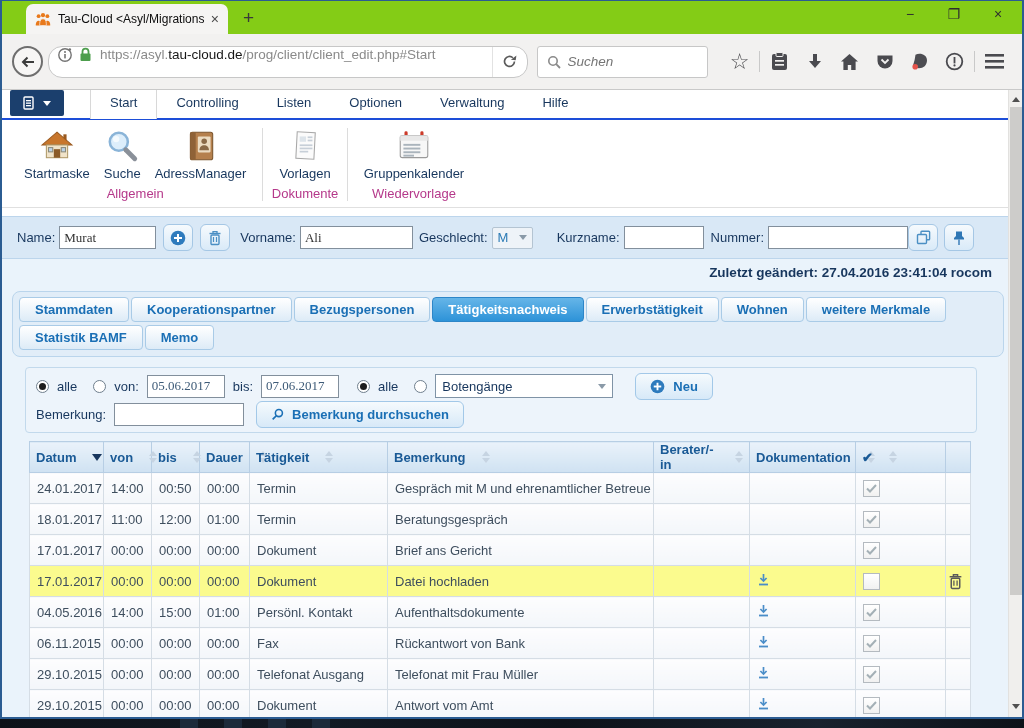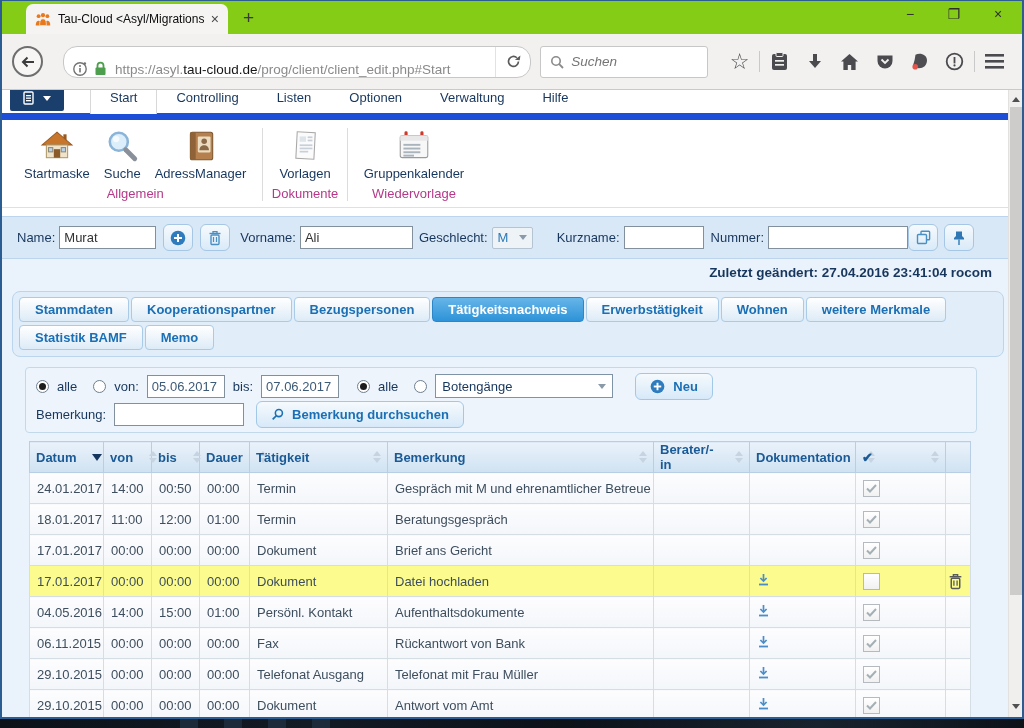--- a/index.html
+++ b/index.html
@@ -10,49 +10,49 @@
 .titlebar{height:33px;background:#84cc16;position:relative;display:flex;align-items:flex-end;flex:none}
 .browser-tab{width:202px;height:30px;background:#f5f4f3;border-radius:7px 7px 0 0;margin-left:24px;display:flex;align-items:center;padding:0 9px;gap:7px;font-size:12px;color:#0c0c0d}
 .tab-title{flex:1;white-space:nowrap;overflow:hidden}
 .tab-close{color:#4a4a4a;font-size:14px;line-height:14px}
 .newtab-btn{font-size:19px;color:#3a3a3a;padding:0 15px;margin-bottom:5px}
 .win-controls{position:absolute;right:2px;top:0;display:flex}
 .win-btn{width:44px;height:27px;text-align:center;line-height:26px;color:#2f2f2f;font-size:14px}
 
 .navbar{height:56px;background:#f2f1f0;border-bottom:1px solid #c9c9c9;display:flex;align-items:center;padding:0 10px;flex:none}
 .back-btn{width:31px;height:31px;border:2px solid #6e6e6e;border-radius:50%;background:#f7f6f5;display:flex;align-items:center;justify-content:center;flex:none}
-.urlbar{width:494px;height:32px;margin-left:20px;background:#fff;border:1px solid #c7c7c7;border-radius:14px;display:flex;align-items:flex-end;overflow:hidden}
+.urlbar{width:494px;height:32px;margin-left:5px;background:#fff;border:1px solid #c7c7c7;border-radius:14px;display:flex;align-items:flex-start;overflow:hidden}
 .identity{display:flex;align-items:center;gap:6px;padding:0 8px;flex:none}
 .url-text{flex:1;font-size:13.5px;color:#8a8a8a;white-space:nowrap;overflow:hidden}
 .url-text .dom{color:#151515}
 .reload-seg{width:35px;align-self:stretch;border-left:1px solid #e2e2e2;display:flex;align-items:center;justify-content:center;flex:none}
 .searchbox{width:176px;height:32px;margin-left:9px;background:#fff;border:1px solid #c7c7c7;border-radius:3px;display:flex;align-items:center;gap:7px;padding:0 9px}
 .searchbox input{border:none;outline:none;width:120px;font-size:13.5px;font-style:italic;color:#777;font-family:"Liberation Sans",sans-serif;background:transparent}
 .nav-icons{display:flex;align-items:center;margin-left:14px;gap:0}
 .nav-ic{width:35px;height:32px;display:flex;align-items:center;justify-content:center}
 .v-sep{width:1px;height:21px;background:#c9c9c9;margin:0 2px}
 .star{font-size:22px;color:#4f4f52;line-height:20px}
 
 .app{flex:1;position:relative;background:#fff;padding-right:14px;display:flex;flex-direction:column;overflow:hidden}
-.menubar{height:30px;background:#fff;border-bottom:7px solid #1d4ed8;display:flex;align-items:flex-end;flex:none}
+.menubar{height:30px;background:#fff;border-bottom:2px solid #1d4ed8;display:flex;align-items:flex-end;flex:none}
 .app-menu-btn{width:54px;height:26px;background:#1b3f6d;border-radius:2px;margin:0 26px 2px 8px;display:flex;align-items:center;justify-content:center;gap:6px}
 .caret-down{width:0;height:0;border:4px solid transparent;border-top:5px solid #fff;margin-top:4px}
 .menu-item{font-size:13px;color:#17365d;padding:7px 19px 8px;cursor:default}
 .menu-item.active{background:#fff;border:1px solid #d8d8d8;border-bottom:none;border-radius:3px 3px 0 0;margin-bottom:-1px;padding-bottom:9px}
 
 .ribbon{height:88px;background:#fff;border-bottom:1px solid #e0e0e0;display:flex;padding:5px 0 0 6px;flex:none}
 .ribbon-group{display:flex;flex-direction:column}
 .rg-items{display:flex;align-items:flex-start;gap:6px;padding:2px 12px 0;flex:1}
 .ribbon-item{display:flex;flex-direction:column;align-items:center;gap:3px;font-size:13px;color:#17365d;padding:2px 4px}
 .rg-label{text-align:center;color:#b5388a;font-size:13px;padding:3px 0 6px}
 .rg-divider{width:1px;background:#dcdcdc;margin:3px 0 6px}
 
 .namebar{height:43px;background:#d9e8f6;border-top:1px solid #bcd5ec;border-bottom:1px solid #bcd5ec;margin-top:8px;display:flex;align-items:center;padding:0 0 0 15px;flex:none}
 .flabel{font-size:13px;font-weight:normal;color:#17365d;white-space:nowrap}
-.tinput{height:23px;border:1px solid #828f9c;background:#fff;font-size:13px;color:#333;padding:0 4px;font-family:Liberation Sans, sans-serif}
+.tinput{height:23px;border:1px solid #828f9c;background:#fff;font-size:13px;color:#333;padding:0 4px;font-family:Liberation Serif, serif}
 .sq-btn{width:30px;height:27px;border:1px solid #a5c7e5;border-radius:6px;background:linear-gradient(#f6fafd,#d9eaf8);display:flex;align-items:center;justify-content:center;flex:none}
 .mini-select{width:43px;height:22px;border:1px solid #b4c4d2;background:#eef3f8;border-radius:2px;display:flex;align-items:center;justify-content:space-between;padding:0 5px;font-size:13px;color:#2a7ab5}
 .chev{width:0;height:0;border:4px solid transparent;border-top:5px solid #8a9aa8;margin-top:4px}
 .lastmod{height:26px;background:#eaf3fb;display:flex;align-items:center;justify-content:flex-end;padding-right:16px;font-size:13.5px;font-weight:bold;color:#17365d;flex:none}
 
 .content{flex:1;background:#eaf3fb;padding-top:6px;overflow:hidden}
 .tabpanel{margin:0 4px 0 10px;border:1px solid #bad5ec;border-radius:8px;background:#e1edf8;padding:5px 6px 6px}
 .tabrow{display:flex;gap:2px}
 .tabrow+.tabrow{margin-top:3px}
 .tab{font-size:13px;font-weight:bold;color:#1a6fb5;background:linear-gradient(#ffffff,#ddebf7);border:1px solid #a9cbe7;border-radius:4px;padding:4px 15px;white-space:nowrap}
@@ -61,21 +61,21 @@
 .frow{display:flex;align-items:center;gap:8px;height:24px}
 .frow+.frow{margin-top:4px}
 .radio{width:13px;height:13px;border:1px solid #6f7f8e;border-radius:50%;background:#fff;display:inline-flex;align-items:center;justify-content:center;flex:none}
 .radio.on::after{content:"";width:7px;height:7px;border-radius:50%;background:#1d1d1d}
 .dateinput{width:78px;text-align:left;color:#3d5a77}
 .sel{width:178px;height:24px;border:1px solid #7f93a6;background:#fff;display:flex;align-items:center;justify-content:space-between;padding:10px 6px;font-size:13px;color:#17365d}
 .blue-btn{display:inline-flex;align-items:center;gap:8px;height:27px;padding:0 14px;border:1px solid #a2c8e8;border-radius:6px;background:linear-gradient(#f5fafd,#d7e9f8);color:#1a6fb5;font-weight:bold;font-size:13px;white-space:nowrap}
 
 table{border-collapse:collapse;table-layout:fixed;margin:8px 0 0 27px;width:941px;background:#fff;font-size:13px}
 th{background:linear-gradient(#eaf2fa,#cfe2f2);border:1px solid #b7cee4;color:#1a5a96;font-weight:bold;height:27px;padding:0 6px;text-align:left}
-.th-in{display:flex;align-items:center;justify-content:space-between;gap:16px}
+.th-in{display:flex;align-items:center;gap:16px}
 td{border:1px solid #d5dde5;height:31px;padding:0 7px;color:#3e4e5e;background:linear-gradient(#fdfdfe,#f3f6fa);white-space:nowrap;overflow:hidden}
 tr.hl td{background:#fbfb8e}
 .sort2{display:inline-flex;flex-direction:column;gap:2px;flex:none}
 .sort2 i{width:0;height:0;border:4px solid transparent}
 .sort2 .u{border-bottom:5px solid #c6d4e2;border-top:none}
 .sort2 .d{border-top:5px solid #c6d4e2;border-bottom:none}
 .sortd{width:0;height:0;border:5px solid transparent;border-top:7px solid #17365d;margin-top:5px;flex:none}
 .cb{width:17px;height:17px;border:1px solid #b4bac0;background:linear-gradient(#fff,#f1f1f1);display:inline-flex;align-items:center;justify-content:center;vertical-align:middle}
 td.docs .dlwrap{display:inline-flex;gap:10px}
 td.act{text-align:center;padding:0 2px}

